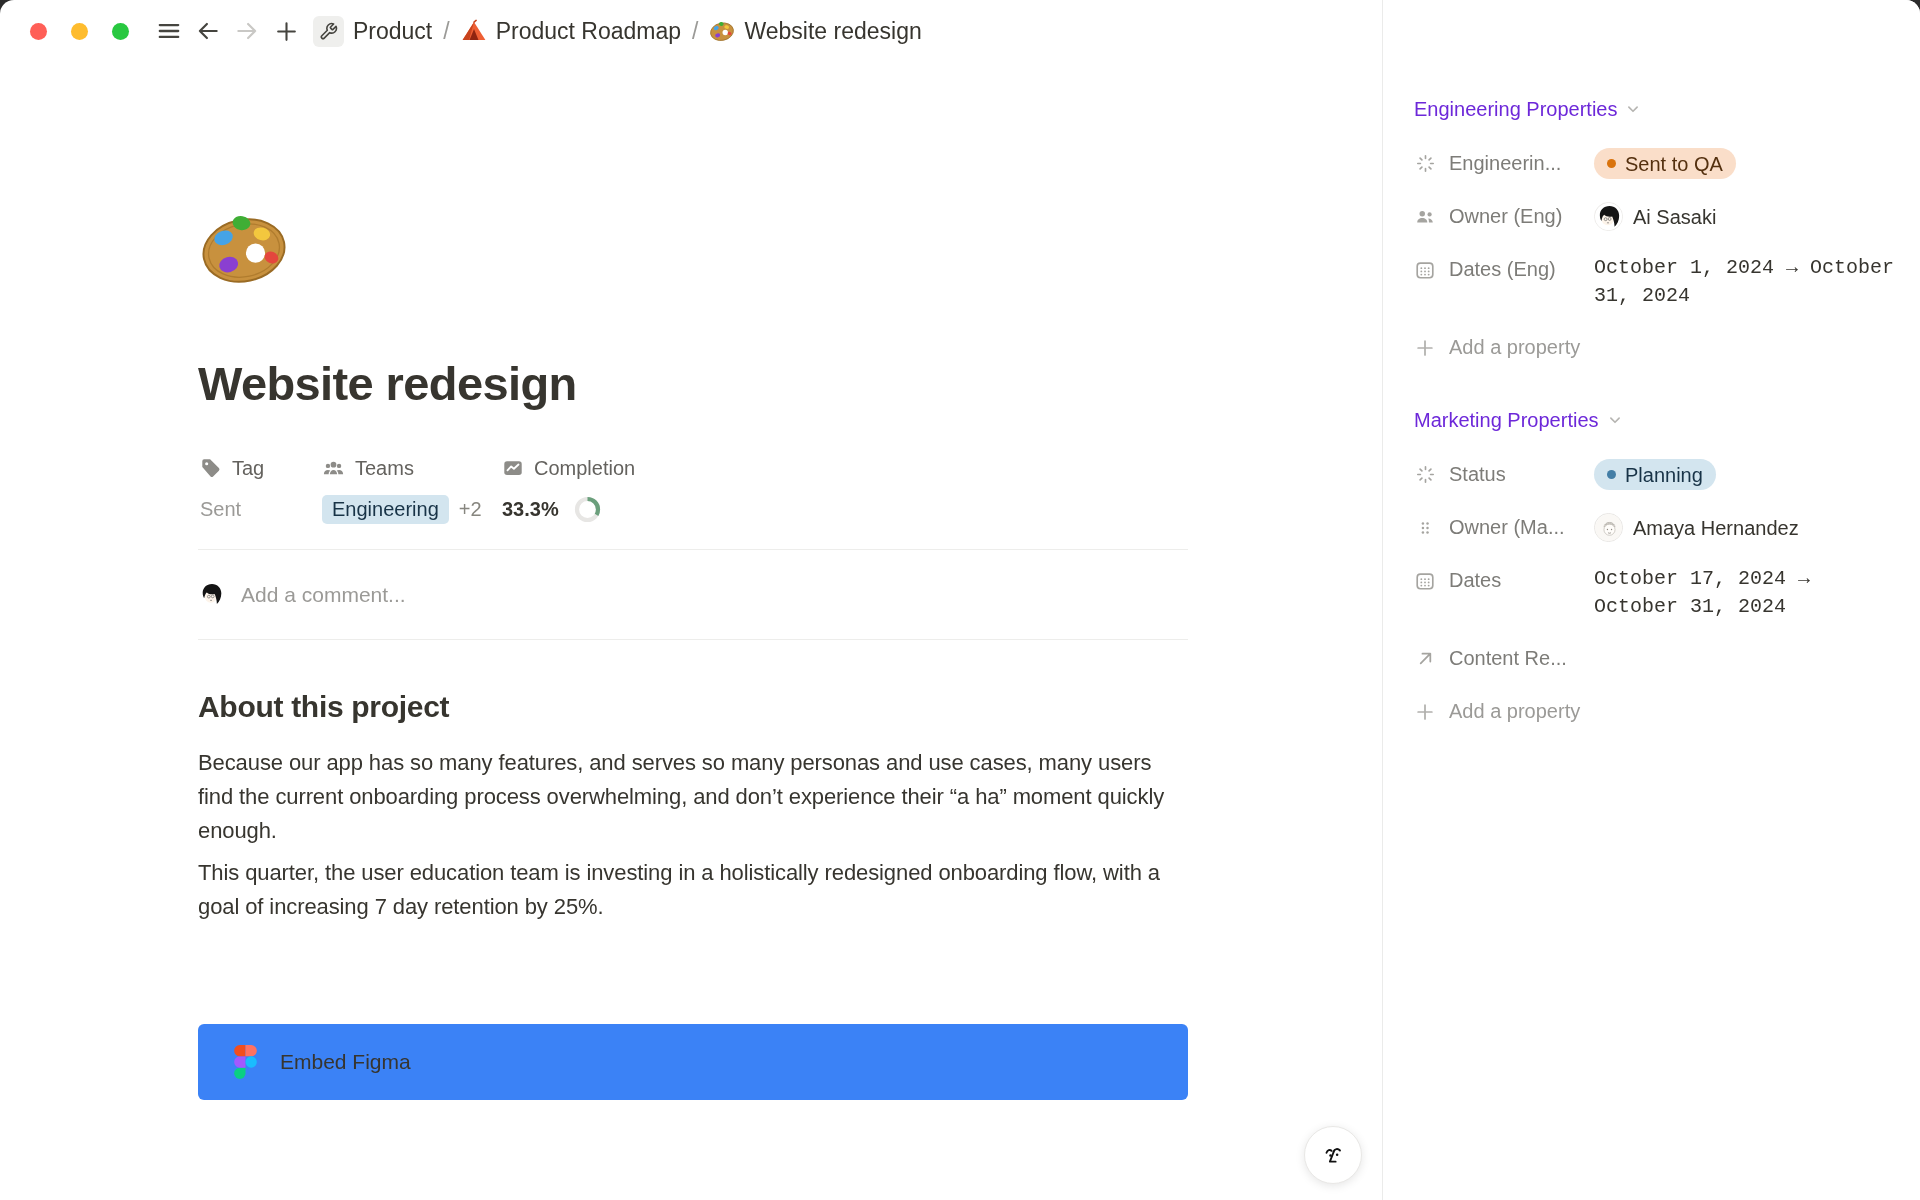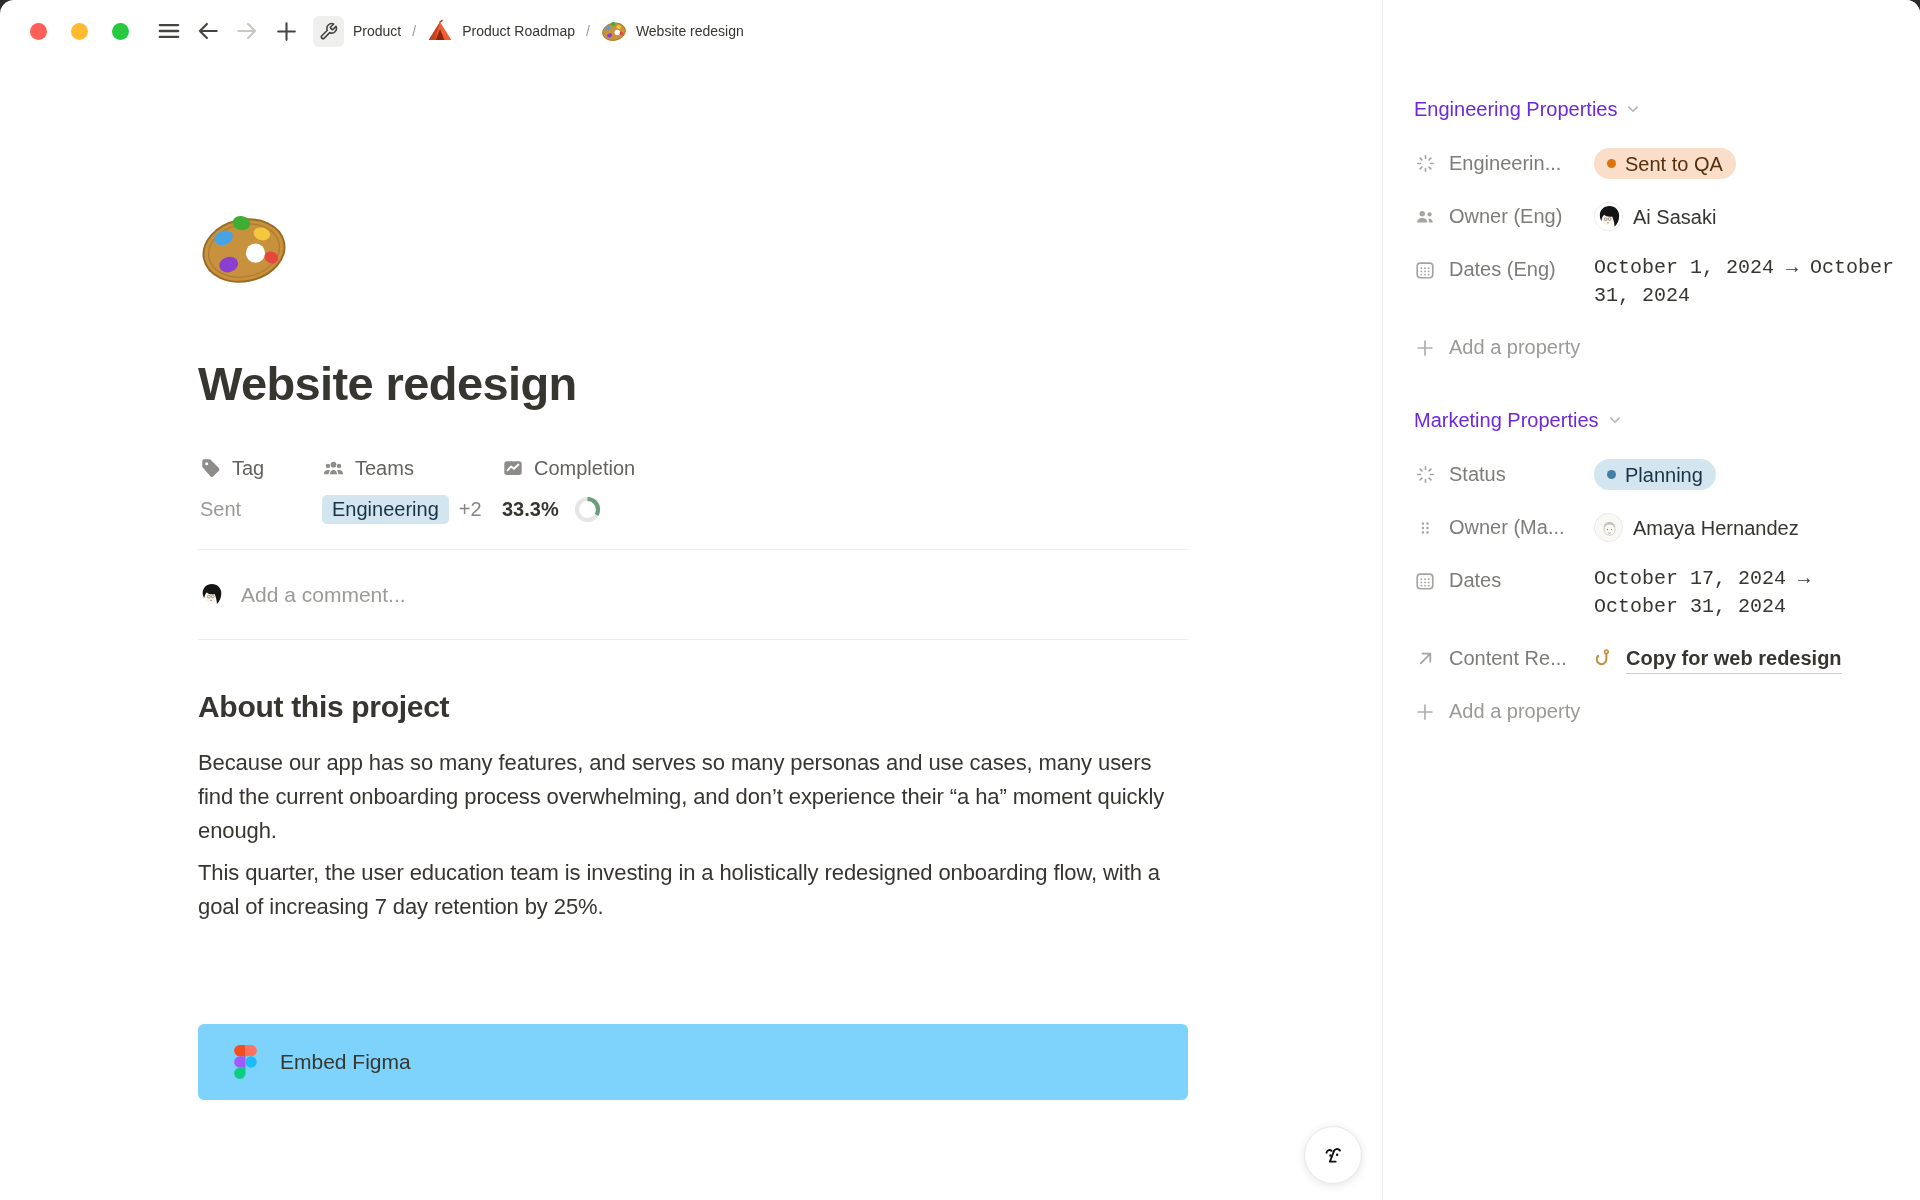--- a/index.html
+++ b/index.html
@@ -7,21 +7,21 @@
   .window{position:absolute;inset:0;background:#fff;border-radius:14px 14px 0 0;overflow:hidden;
           font-family:"Liberation Sans",sans-serif;color:#37352f;-webkit-font-smoothing:antialiased;}
   svg{display:block;}
 
   
   .topbar{position:absolute;left:0;top:0;width:1382px;height:62px;display:flex;align-items:center;padding-left:30px;}
   .lights{display:flex;gap:24px;margin-right:24px;}
   .light{width:17px;height:17px;border-radius:50%;}
   .light.red{background:#ff5f57;}.light.yellow{background:#febc2e;}.light.green{background:#28c840;}
   .tb-btn{width:32px;height:32px;display:grid;place-items:center;margin-right:7px;border-radius:6px;}
-  .crumb{display:flex;align-items:center;gap:9px;font-size:14px;margin-left:4px;}
+  .crumb{display:flex;align-items:center;gap:9px;font-size:23px;margin-left:4px;}
   .crumb-box{width:31px;height:31px;border-radius:6px;background:#efefed;display:grid;place-items:center;}
   .crumb-item{display:flex;align-items:center;gap:9px;cursor:default;}
   .crumb-sep{color:#9b9a97;padding:0 2px;}
 
   .topbar-right{position:absolute;right:0;top:0;width:538px;height:62px;display:flex;align-items:center;padding:0 20px 0 17px;}
   .share{font-size:21px;margin-right:16px;}
   .tr-btn{width:32px;height:32px;display:grid;place-items:center;border-radius:6px;margin-left:8px;}
   .tr-btn.active{background:#efefed;width:40px;}
   .spacer{flex:1;}
 
@@ -43,21 +43,21 @@
   .comment-row{position:absolute;left:0;top:549px;width:990px;height:91px;border-top:1px solid #ededeb;border-bottom:1px solid #ededeb;
                display:flex;align-items:center;gap:15px;}
   .avatar{border-radius:50%;overflow:hidden;flex:none;}
   .comment-ph{color:#9b9a97;font-size:21px;}
 
   .h2{position:absolute;left:0;margin:0;font-size:30px;font-weight:700;letter-spacing:-0.3px;}
   .h2.about{top:690px;} .h2.journey{top:966px;}
   .para{position:absolute;left:0;width:990px;margin:0;font-size:22px;line-height:34px;letter-spacing:-0.1px;}
   .para.p1{top:746px;} .para.p2{top:856px;}
 
-  .figma-block{position:absolute;left:0;top:1024px;width:990px;height:76px;background:#7dd3fc;border-radius:6px;
+  .figma-block{position:absolute;left:0;top:1024px;width:990px;height:76px;background:#3b82f6;border-radius:6px;
                display:flex;align-items:center;padding-left:36px;gap:23px;cursor:pointer;}
   .figma-label{font-size:21px;}
 
   .ai-btn{position:absolute;left:1304px;top:1126px;width:58px;height:58px;border-radius:50%;background:#fff;
           border:1px solid #e9e8e6;box-shadow:0 2px 10px rgba(0,0,0,.10);display:grid;place-items:center;cursor:pointer;}
 
   
   .panel{position:absolute;right:0;top:0;width:538px;height:1200px;background:#fff;border-left:1px solid #ebebea;}
   .panel-inner{padding:96px 24px 0 31px;font-size:20px;}
   .sec-title{display:flex;align-items:center;gap:7px;color:#6d28d9;height:26px;margin-bottom:26px;cursor:pointer;}
@@ -467,30 +467,20 @@
 
       <div class="prow">
         <div class="plabel">
           <span class="picon">
             <svg width="21" height="21" viewBox="0 0 24 24">
                 <path d="M6.5 17.5 17.5 6.5M8.5 6.5h9v9" fill="none" stroke="#a5a4a0" stroke-width="2" stroke-linecap="round" stroke-linejoin="round"></path>
               </svg>
           </span>
           <span>Content Re...</span>
         </div>
-        <div class="pvalue">
-          <span>
-            <svg width="22" height="22" viewBox="0 0 24 24">
-              <circle cx="13.5" cy="4.2" r="2" fill="none" stroke="#c1903f" stroke-width="1.8"></circle>
-              <path d="M13.5 6.3v6a5.3 5.3 0 1 1-9-3.8" fill="none" stroke="#c1903f" stroke-width="2.2" stroke-linecap="round"></path>
-              <path d="M4.8 8.2 3.4 9.8l2.5.6z" fill="#c1903f"></path>
-            </svg>
-          </span>
-          <span class="linkval">Copy for web redesign</span>
-        </div>
       </div>
 
       <div class="prow addrow">
         <div class="plabel">
           <span class="picon">
             <svg width="22" height="22" viewBox="0 0 24 24">
                 <path d="M12 4.5v15M4.5 12h15" stroke="#b1b0ad" stroke-width="1.9" stroke-linecap="round"></path>
               </svg>
           </span>
           <span>Add a property</span>

